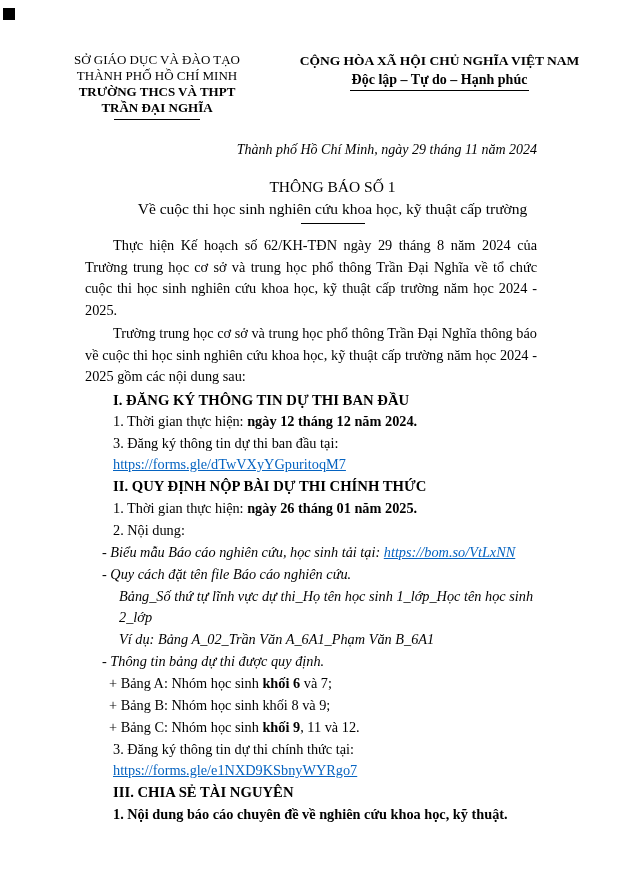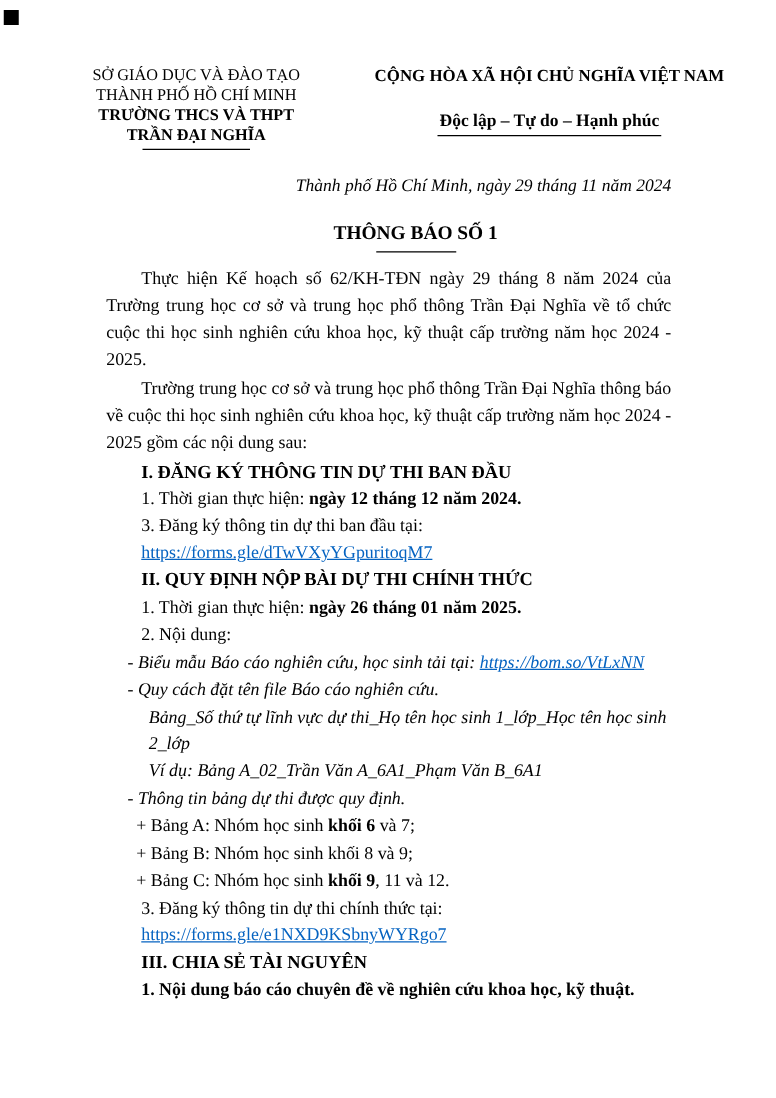--- a/index.html
+++ b/index.html
@@ -7,26 +7,26 @@
   .page { position:relative; width:621px; height:878px; overflow:hidden; background:#fff; }
   .corner-mark { position:absolute; left:3px; top:8px; width:12px; height:12px; background:#000; }
 
   .header { display:flex; padding:52px 18px 0 38px; }
   .h-left { width:238px; text-align:center; font-size:13px; line-height:16px; }
   .h-left .plain { font-weight:normal; }
   .h-left .strong { font-weight:bold; }
   .h-right { flex:1; text-align:center; }
   .h-right .motto-nation { font-weight:bold; font-size:13.5px; line-height:17px; }
   .h-right .motto-line { display:inline-block; font-weight:bold; font-size:14px; line-height:17px;
-                          border-bottom:1.2px solid #000; padding:0 2px 2px; margin-top:20px; }
+                          border-bottom:1.2px solid #000; padding:0 2px 2px; margin-top:2px; }
   .rule-center { width:86px; border-top:1.3px solid #000; margin:3px auto 0; }
 
   .dateline { margin:21px 84px 0 85px; text-align:right; font-style:italic; font-size:14px; line-height:18px; }
 
-  .title-block { margin-top:17px; text-align:center; font-weight:bold;padding-left:44px; }
+  .title-block { margin-top:17px; text-align:center; font-weight:normal;padding-left:44px; }
   .title-line { font-size:15.5px; line-height:22px; }
   .title-rule { width:64px; border-top:1.3px solid #000; margin:3px auto 0; }
 
   .content { margin:11px 84px 0 85px; font-size:14.3px; }
   .para { text-align:justify; text-indent:28px; line-height:21.5px; margin:0 0 2px 0; }
   .line { line-height:20.8px; margin:1.2px 0; padding-left:28px; }
   .heading { font-weight:bold; font-size:14.7px; }
   .b { font-weight:bold; }
   .dash-line { padding-left:17px;font-style:italic; }
   .ital-line { font-style:italic; padding-left:34px; }
@@ -51,20 +51,21 @@
     <div class="h-right">
       <div class="motto-nation">CỘNG HÒA XÃ HỘI CHỦ NGHĨA VIỆT NAM</div>
       <span class="motto-line">Độc lập – Tự do – Hạnh phúc</span>
     </div>
   </div>
 
   <div class="dateline">Thành phố Hồ Chí Minh, ngày 29 tháng 11 năm 2024</div>
 
   <div class="title-block">
     <div class="title-line">THÔNG BÁO SỐ 1</div>
+    <div class="title-line">Về cuộc thi học sinh nghiên cứu khoa học, kỹ thuật cấp trường</div>
     <div class="title-rule"></div>
   </div>
 
   <div class="content">
     <p class="para">Thực hiện Kế hoạch số 62/KH-TĐN ngày 29 tháng 8 năm 2024 của Trường trung học cơ sở và trung học phổ thông Trần Đại Nghĩa về tổ chức cuộc thi học sinh nghiên cứu khoa học, kỹ thuật cấp trường năm học 2024 - 2025.</p>
     <p class="para">Trường trung học cơ sở và trung học phổ thông Trần Đại Nghĩa thông báo về cuộc thi học sinh nghiên cứu khoa học, kỹ thuật cấp trường năm học 2024 - 2025 gồm các nội dung sau:</p>
 
     <div class="line heading">I. ĐĂNG KÝ THÔNG TIN DỰ THI BAN ĐẦU</div>
     <div class="line"><span>1. Thời gian thực hiện: </span><span class="b">ngày 12 tháng 12 năm 2024.</span></div>
     <div class="line"><span>3. Đăng ký thông tin dự thi ban đầu tại: </span><a class="doc-link">https://forms.gle/dTwVXyYGpuritoqM7</a></div>

